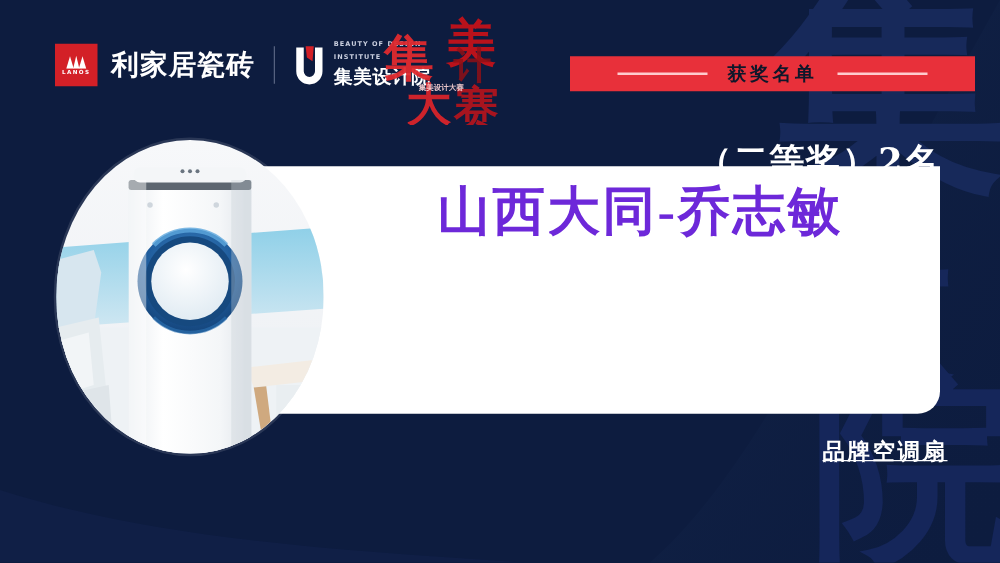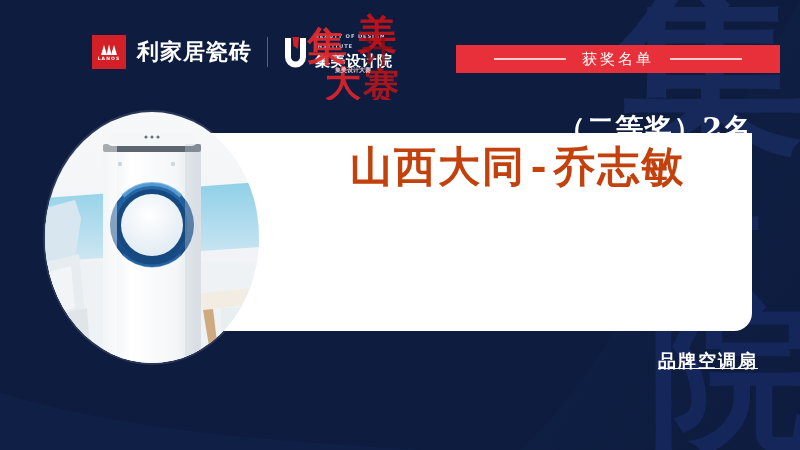--- a/index.html
+++ b/index.html
@@ -28,21 +28,21 @@
   .bg-swoosh {
     position:absolute; left:0; top:0; width:800px; height:450px;
     pointer-events:none;
   }
 
   
   .header { position:absolute; left:0; top:0; width:800px; height:100px; }
 
   .brand-row {
     position:absolute; left:44px; top:33px;
-    display:flex; align-items:center; gap:11px;margin-left:48px;
+    display:flex; align-items:center; gap:11px;
   }
   .lanos-mark {
     width:34px; height:34px; background:#d32027;
     display:flex; flex-direction:column; align-items:center; justify-content:center;
     flex:0 0 auto;
   }
   .lanos-mark .peaks { display:block; }
   .lanos-mark .lanos-word {
     font-size:4.5px; letter-spacing:1.1px; color:#fff;
     font-weight:700; margin-top:1px;
@@ -75,21 +75,21 @@
   
   .award-banner {
     position:absolute; left:456px; top:45px; width:324px; height:28px;
     background:#e8303a;
     display:flex; align-items:center; justify-content:center; gap:16px;
   }
   .award-banner .rule {
     width:72px; height:2px; background:#ffd9da; opacity:.92;
   }
   .award-banner .btxt {
-    color:#ffffff; font-size:15px; font-weight:400; letter-spacing:3px;
+    color:#0f172a; font-size:15px; font-weight:700; letter-spacing:3px;
     font-family:"DejaVu Serif","Liberation Serif",serif;
     white-space:nowrap;
   }
 
   
   .prize-line {
     position:absolute; right:48px; top:110px;
     color:#ffffff; font-size:28px; font-weight:700; letter-spacing:1px;
     font-family:"DejaVu Serif","Liberation Serif",serif;
     white-space:nowrap;
@@ -100,22 +100,22 @@
     position:absolute; left:120px; top:133px; width:632px; height:198px;
     background:#ffffff;
     border-radius:0 0 18px 0;
   }
 
   .names {
     position:absolute; left:230px; top:14px;
     display:flex; flex-direction:column; gap:10px;
   }
   .name-row {
-    color:#c2410c; font-size:42px; font-weight:700; letter-spacing:2px;
-    font-family:Liberation Mono, monospace;
+    color:#6d28d9; font-size:42px; font-weight:700; letter-spacing:2px;
+    font-family:Liberation Serif, serif;
     white-space:nowrap; line-height:1.12;
   }
 
   
   .photo-circle {
     position:absolute; left:45px; top:112px; width:214px; height:251px;
     border-radius:50%;
     overflow:hidden;
     box-shadow:0 0 0 2px rgba(255,255,255,.12);
   }

